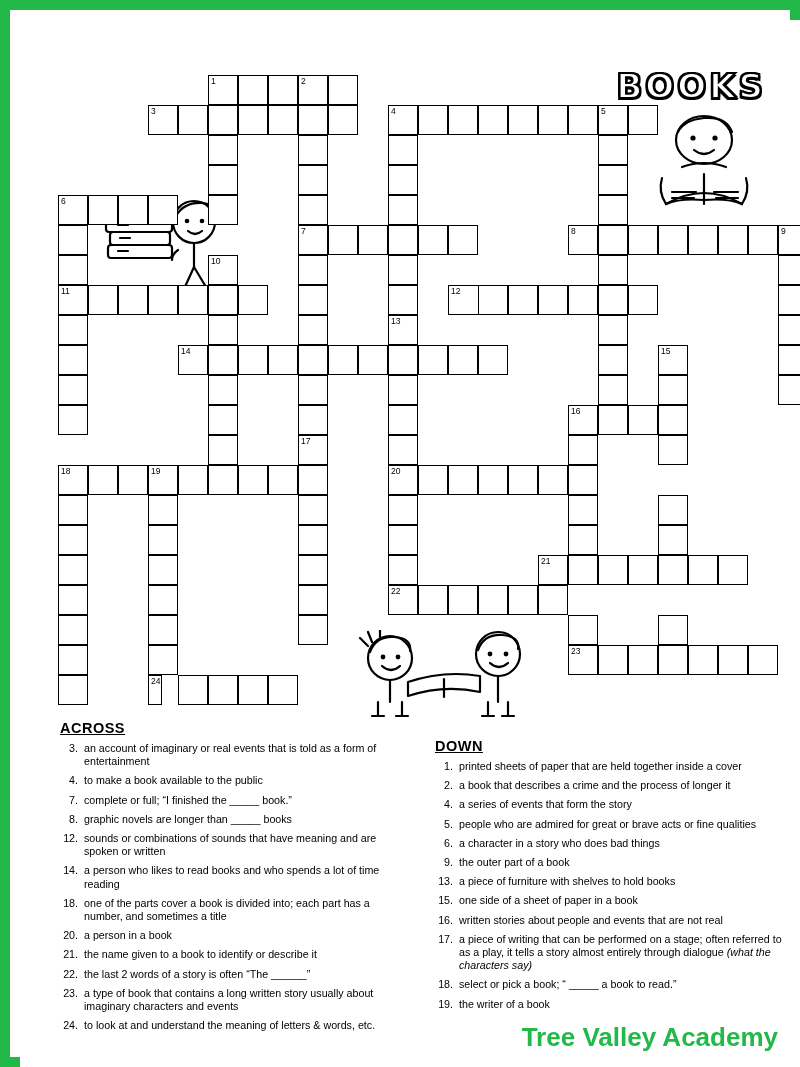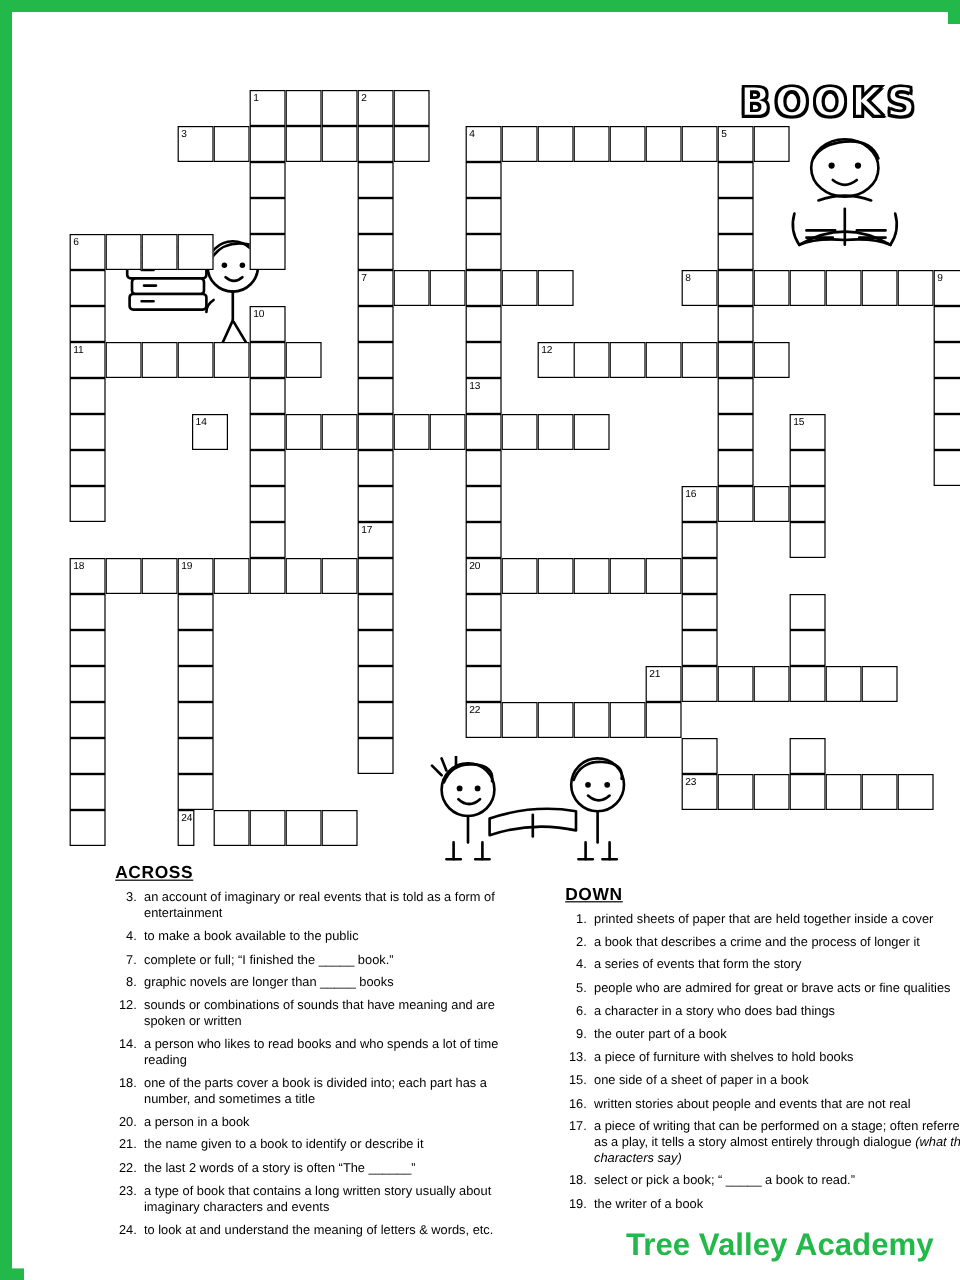--- a/index.html
+++ b/index.html
@@ -52,21 +52,21 @@
   }
 
   
   .art{position:absolute;}
   .art svg{display:block;}
 
   
   .clues{
     position:absolute;left:0;top:700px;width:780px;height:300px;
   }
-  .clue-col{position:absolute;top:0;margin-left:36px;}
+  .clue-col{position:absolute;top:0;}
   .col-across{left:40px;width:350px;}
   .col-down{left:415px;width:350px;}
   .clue-head{
     font-size:14.5px;font-weight:bold;color:#000;
     text-decoration:underline;
     letter-spacing:.5px;
     margin-bottom:6px;
     font-family:"Liberation Sans", sans-serif;
   }
   .col-down .clue-head{margin-top:18px;text-decoration:underline;}
@@ -268,21 +268,21 @@
         <div class="cell" style="left: 758px; top: 265px; width: 30px; height: 30px;"></div>
         <div class="cell" style="left: 38px; top: 295px; width: 30px; height: 30px;"></div>
         <div class="cell" style="left: 188px; top: 295px; width: 30px; height: 30px;"></div>
         <div class="cell" style="left: 278px; top: 295px; width: 30px; height: 30px;"></div>
         <div class="cell" style="left: 368px; top: 295px; width: 30px; height: 30px;">
           <span class="num">13</span>
         </div>
         <div class="cell" style="left: 578px; top: 295px; width: 30px; height: 30px;"></div>
         <div class="cell" style="left: 758px; top: 295px; width: 30px; height: 30px;"></div>
         <div class="cell" style="left: 38px; top: 325px; width: 30px; height: 30px;"></div>
-        <div class="cell" style="left: 140px; top: 325px; width: 30px; height: 30px;">
+        <div class="cell" style="left: 158px; top: 325px; width: 30px; height: 30px;">
           <span class="num">14</span>
         </div>
         <div class="cell" style="left: 188px; top: 325px; width: 30px; height: 30px;"></div>
         <div class="cell" style="left: 218px; top: 325px; width: 30px; height: 30px;"></div>
         <div class="cell" style="left: 248px; top: 325px; width: 30px; height: 30px;"></div>
         <div class="cell" style="left: 278px; top: 325px; width: 30px; height: 30px;"></div>
         <div class="cell" style="left: 308px; top: 325px; width: 30px; height: 30px;"></div>
         <div class="cell" style="left: 338px; top: 325px; width: 30px; height: 30px;"></div>
         <div class="cell" style="left: 368px; top: 325px; width: 30px; height: 30px;"></div>
         <div class="cell" style="left: 398px; top: 325px; width: 30px; height: 30px;"></div>

